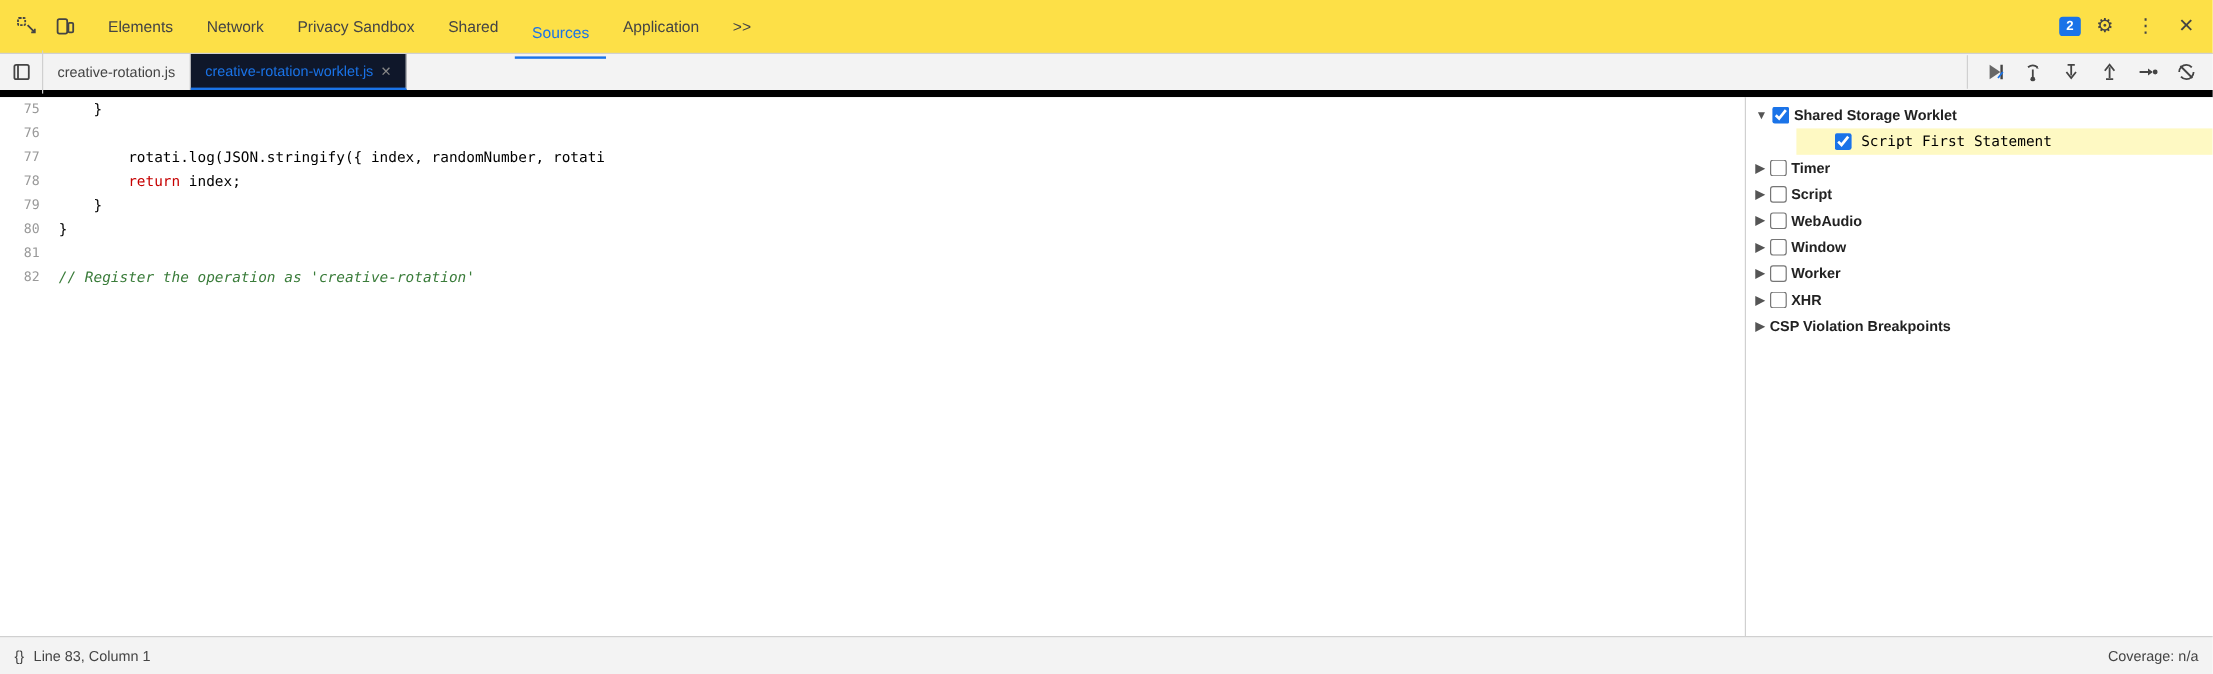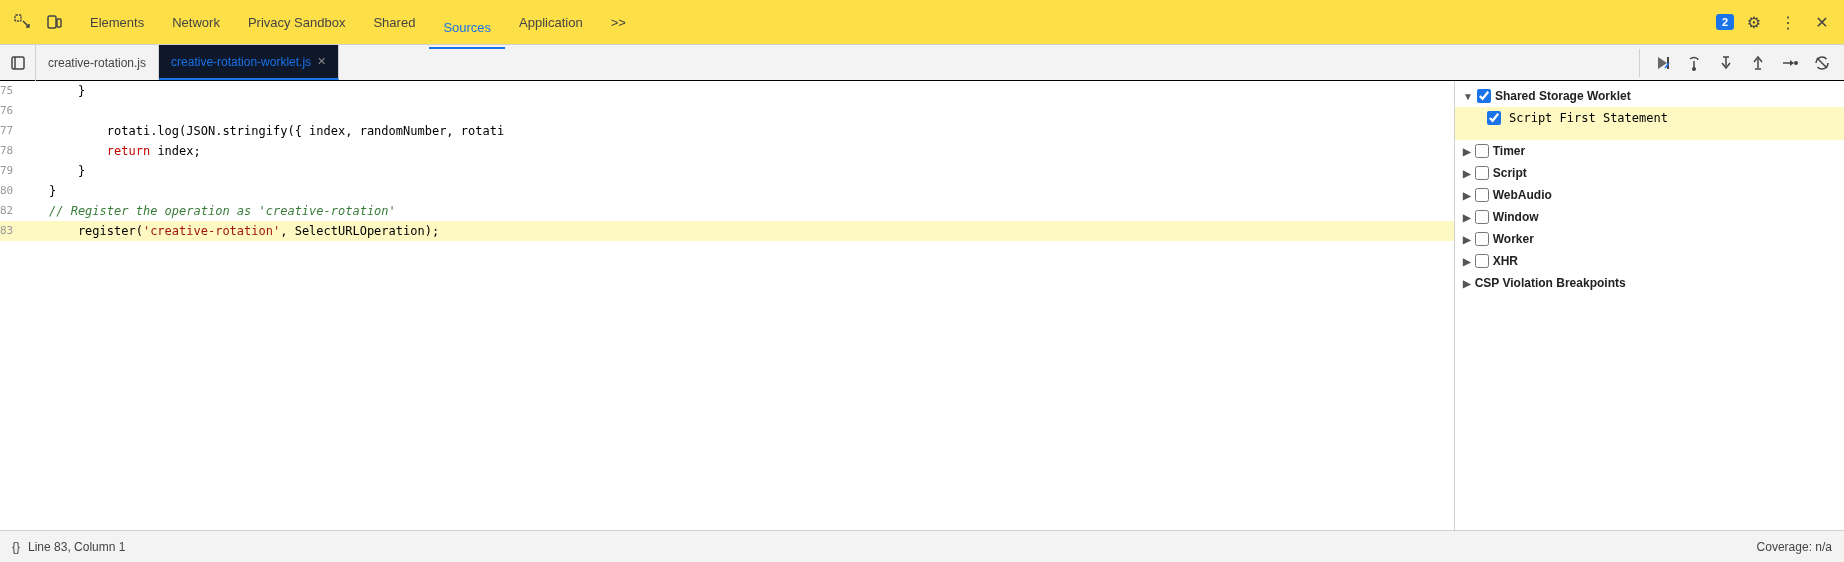--- a/index.html
+++ b/index.html
@@ -82,21 +82,21 @@
       padding: 2px 6px;
       font-size: 11px;
       font-weight: 600;
     }
 
     
     .file-toolbar {
       display: flex;
       align-items: center;
       height: 36px;
-      border-bottom: 1px solid #000000;
+      border-bottom: 6px solid #000000;
       background: #f3f3f3;
     }
     .sidebar-toggle {
       width: 36px;
       height: 36px;
       display: flex;
       align-items: center;
       justify-content: center;
       cursor: pointer;
       border-right: 1px solid #d0d0d0;
@@ -172,20 +172,21 @@
       display: flex;
       align-items: center;
       min-height: 20px;
     }
     .code-line.highlighted {
       background: #fef9c3;
     }
     .line-num {
       width: 45px;
       min-width: 45px;
+      text-align: right;
       padding-right: 12px;
       color: #999;
       user-select: none;
       font-size: 11px;
     }
     .line-content {
       flex: 1;
       padding-left: 4px;
       white-space: pre;
       color: #000;
@@ -216,24 +217,25 @@
       gap: 4px;
     }
     .chevron {
       font-size: 10px;
       color: #555;
     }
 
     .breakpoint-item {
       display: flex;
       align-items: center;
-      padding: 4px 8px 15px 24px;
+      padding: 4px 8px 4px 24px;
       gap: 8px;
       font-size: 12px;
       cursor: pointer;
+      margin-left: 42px;
     }
     .breakpoint-item.highlighted { background: #fef9c3; }
     .bp-checkbox {
       width: 14px;
       height: 14px;
       accent-color: #1a73e8;
     }
     .bp-label {
       font-family: 'Consolas', monospace;
       font-size: 12px;
@@ -393,26 +395,26 @@
       </div>
       <div class="code-line">
         <span class="line-num">79</span>
         <span class="line-content">    }</span>
       </div>
       <div class="code-line">
         <span class="line-num">80</span>
         <span class="line-content">}</span>
       </div>
       <div class="code-line">
+        <span class="line-num">81</span>
+        <span class="line-content"></span>
+      </div>
+      <div class="code-line">
         <span class="line-num">82</span>
         <span class="line-content"><span class="kw-comment">// Register the operation as 'creative-rotation'</span></span>
-      </div>
-      <div class="code-line highlighted">
-        <span class="line-num">83</span>
-        <span class="line-content">    register(<span class="kw-string">'creative-rotation'</span>, SelectURLOperation);</span>
       </div>
 
     </div>
   </div>
 
   <div class="right-panel">
     <div class="breakpoint-section">
 
       <div class="section-header">
         <span class="chevron">▼</span>

